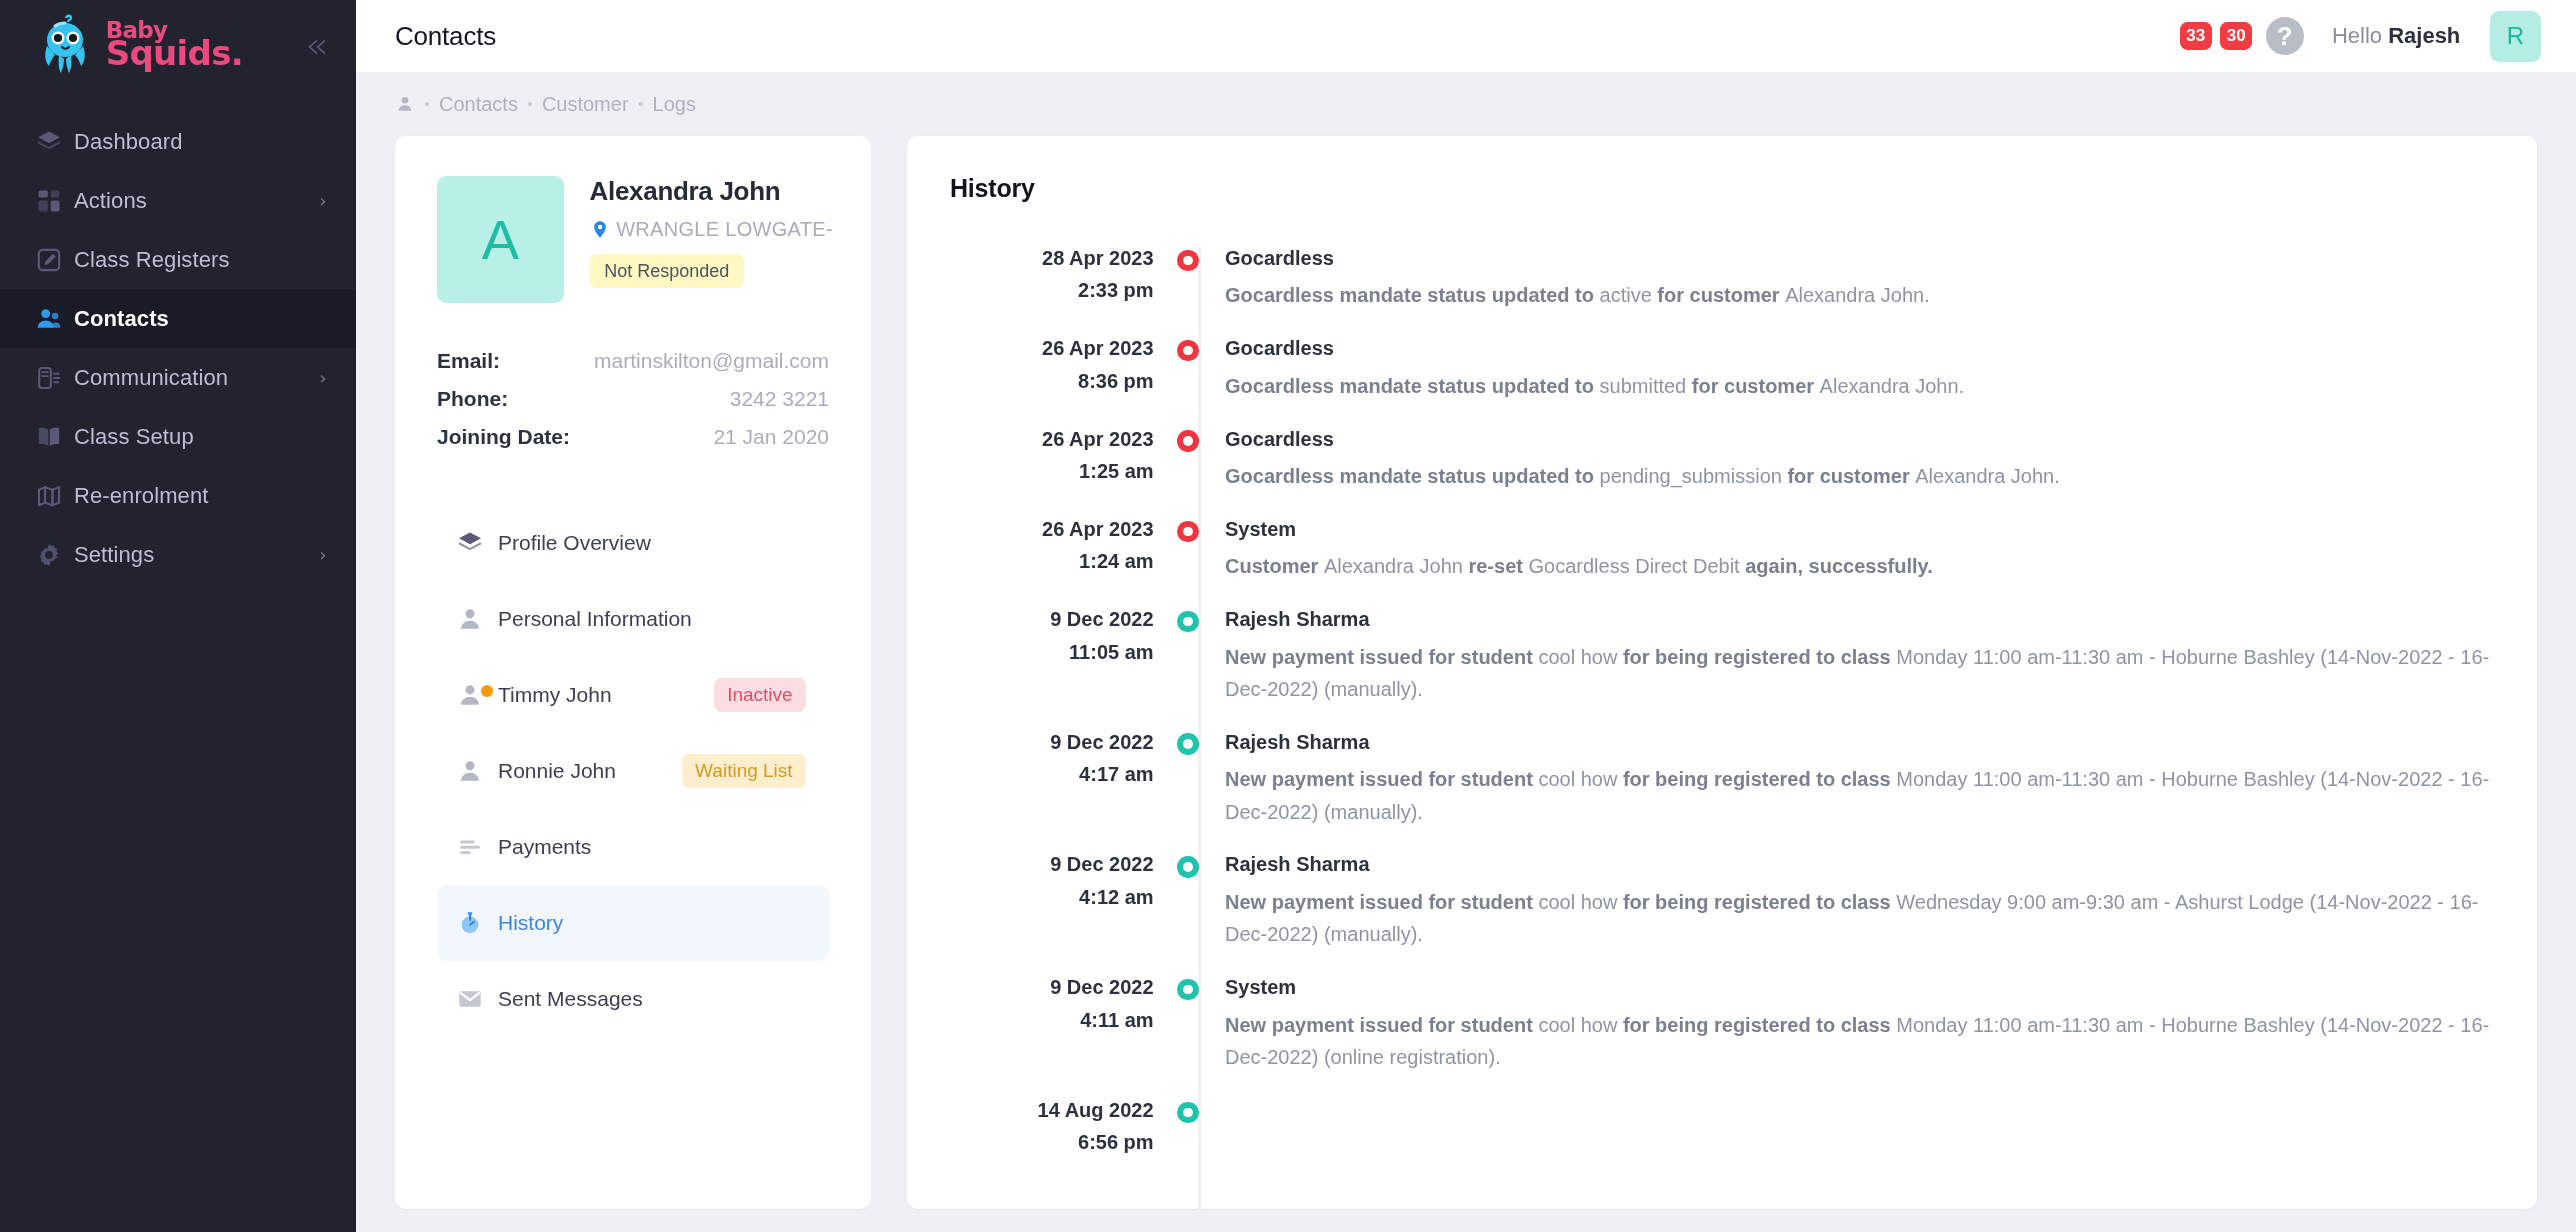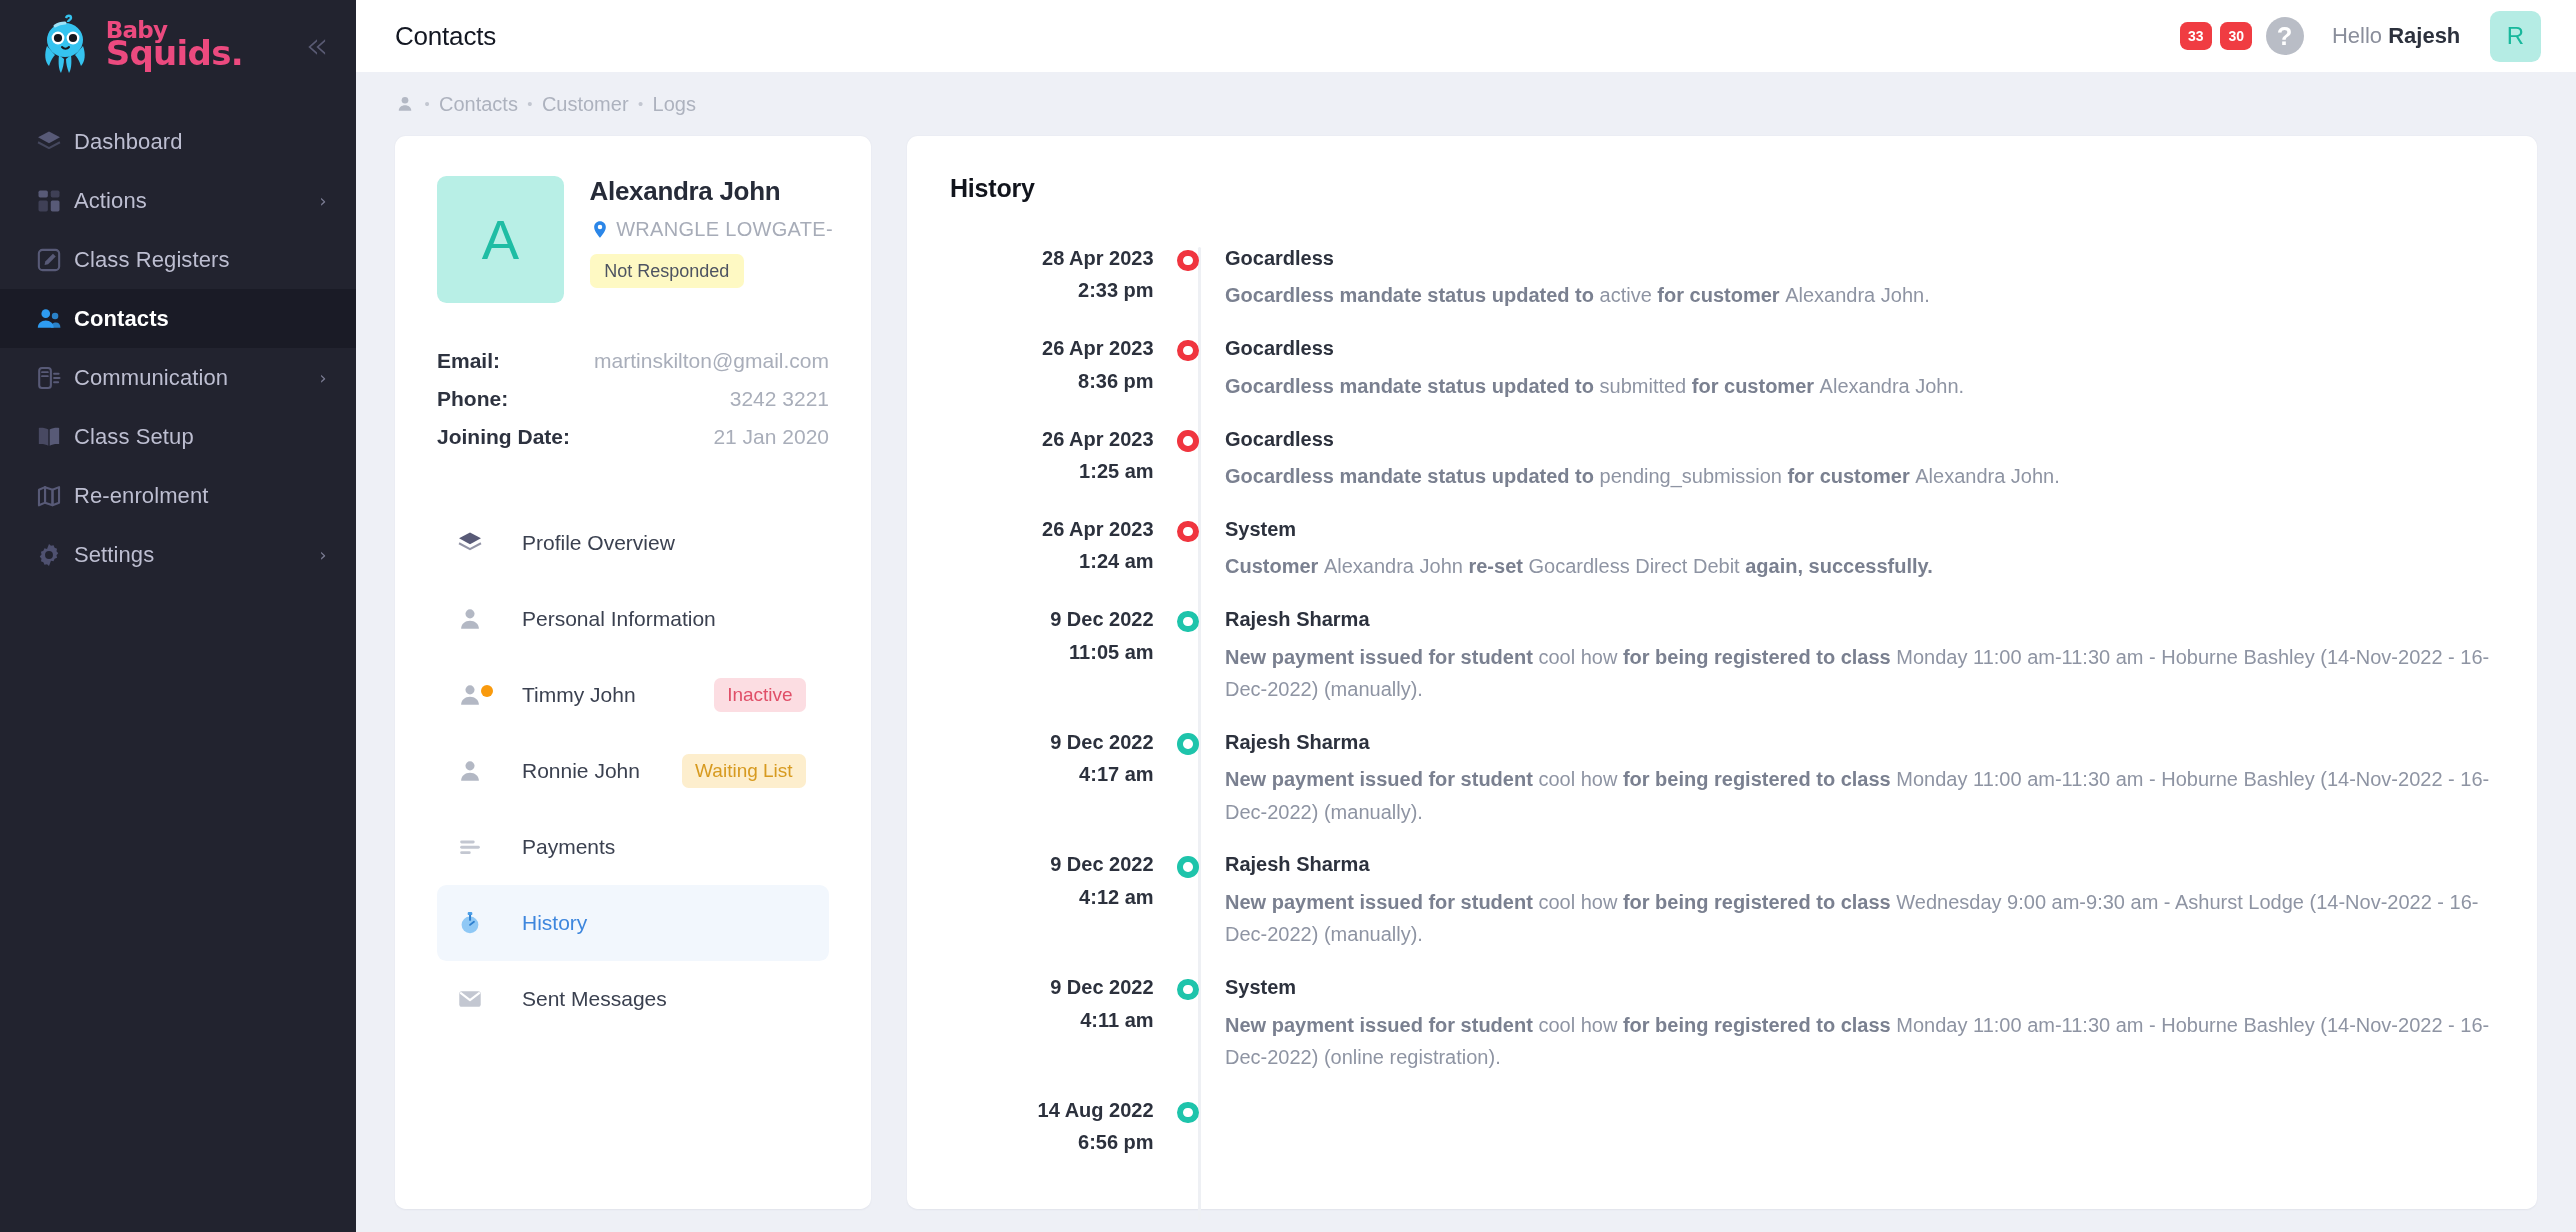--- a/index.html
+++ b/index.html
@@ -73,21 +73,21 @@
   }
   .icon-circle.ring { border: 1.3px solid #e9eefb; }
   .pound-glyph {
     font-size: 31px; color: #3b85dd; font-weight: bold;
     font-family: "DejaVu Sans", sans-serif;
   }
   .badge {
     position: absolute; top: -4px; right: -6.7px;
     min-width: 32px; height: 28px; padding: 0 5.4px;
     background: #f03c42; color: #fff;
-    border-radius: 7.4px; font-size: 14px; font-weight: bold;
+    border-radius: 7.4px; font-size: 17px; font-weight: bold;
     display: flex; align-items: center; justify-content: center;
   }
   .help-icon {
     width: 38px; height: 38px; border-radius: 50%;
     background: #b9bdc6; color: #fff;
     display: flex; align-items: center; justify-content: center;
     font-size: 25.5px; font-weight: bold; cursor: pointer;
   }
   .hello { font-size: 22px; color: #8a8e9b; margin-left: 9.4px; white-space: nowrap; }
   .hello b { color: #2c313d; }
@@ -139,21 +139,21 @@
     display: flex; align-items: baseline;
     height: 38px; font-size: 21px;
   }
   .kv-row .k { color: #2d323f; font-weight: bold; }
   .kv-row .v { margin-left: auto; color: #a9aeba; }
 
   .panel-menu { margin-top: 42px; }
   .pm-item {
     display: flex; align-items: center;
     height: 76px; padding: 0 23px 0 19px;
-    border-radius: 9.4px; cursor: pointer; gap: 24px;
+    border-radius: 9.4px; cursor: pointer;
   }
   .pm-item .pm-icon {
     width: 42px; flex: 0 0 42px;
     display: flex; align-items: center; position: relative;
   }
   .pm-item .pm-label { font-size: 21px; color: #3b4150; }
   .pm-item.active { background: #f2f7fd; }
   .pm-item.active .pm-label { color: #3d86dd; }
   .pm-badge {
     margin-left: auto; border-radius: 6.7px;

